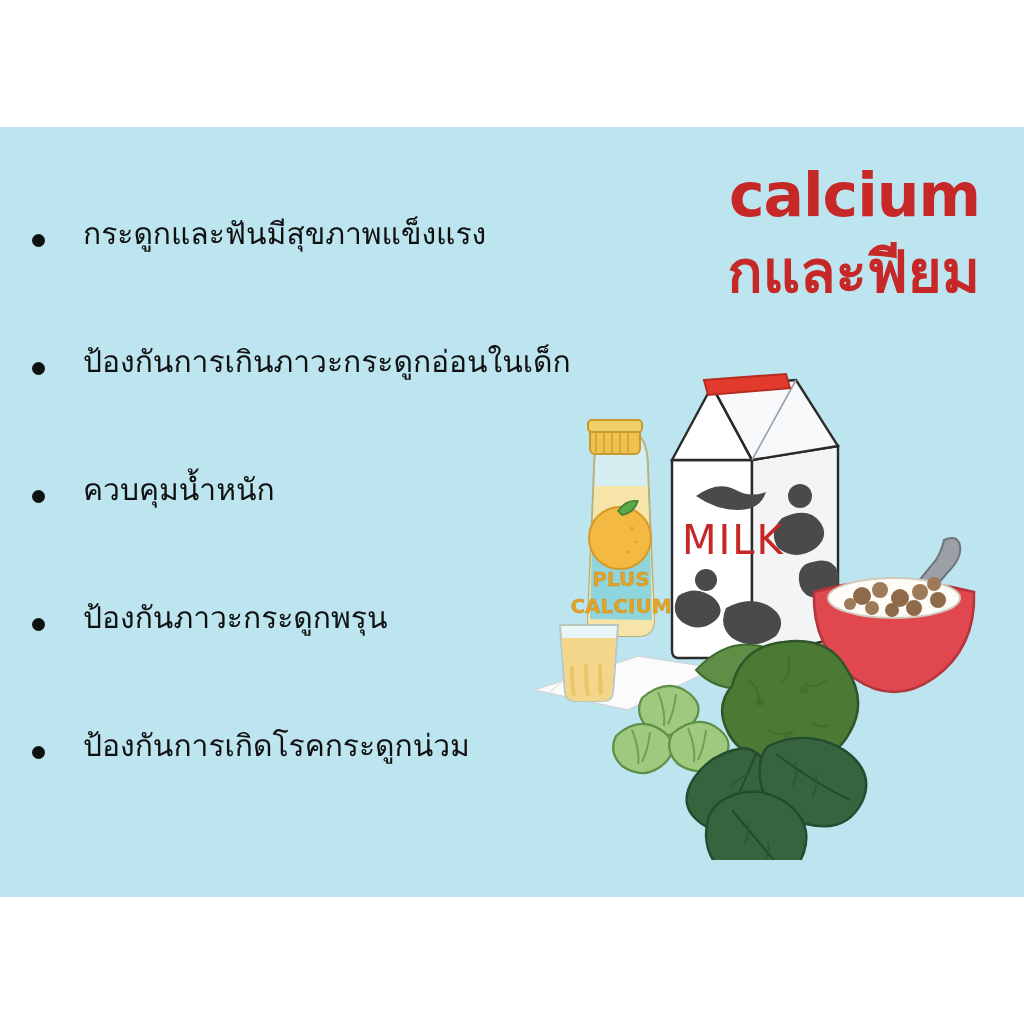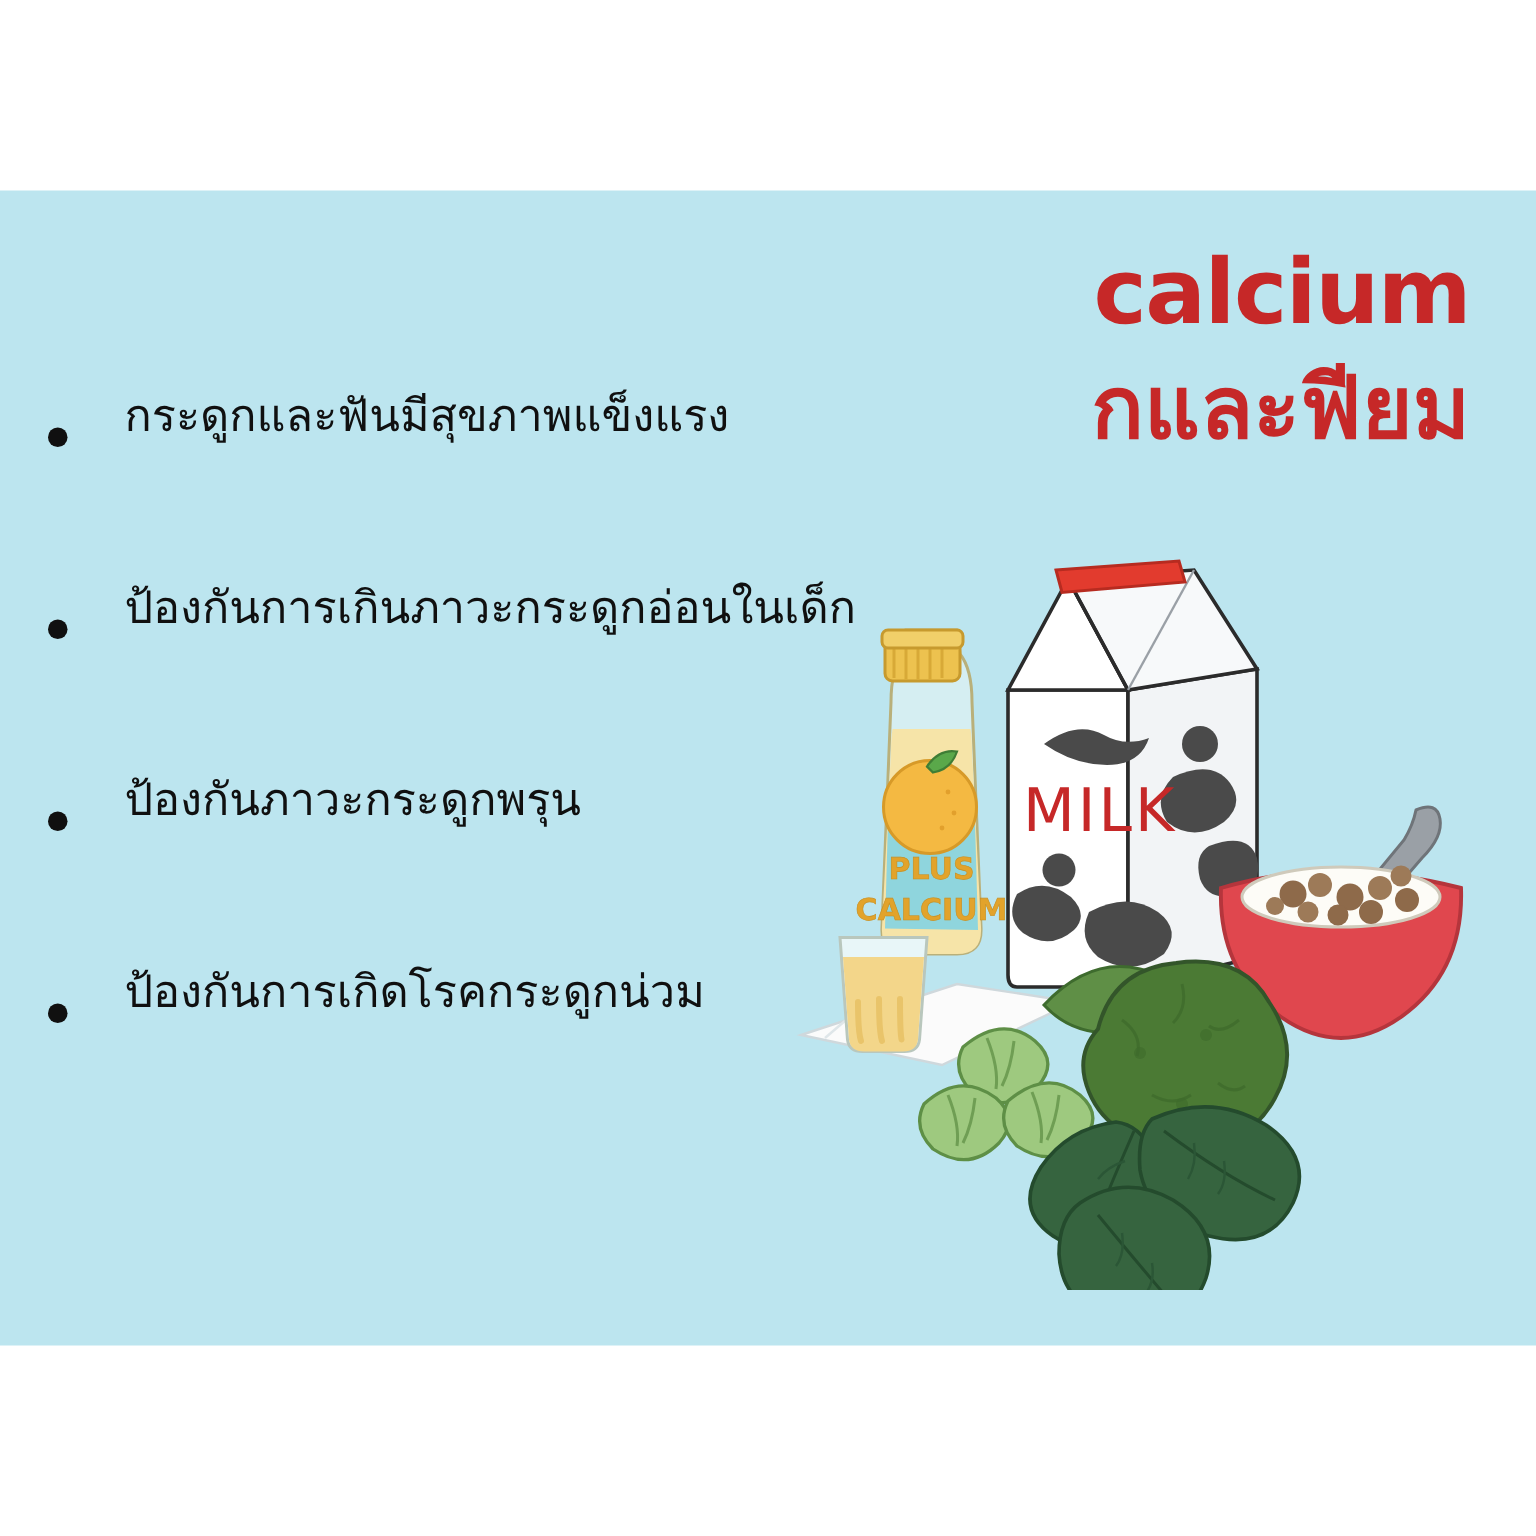--- a/index.html
+++ b/index.html
@@ -58,21 +58,21 @@
 
   
   #bullets {
     position: absolute;
     left: 18px;
     top: 42px;
     width: 660px;
   }
   .bullet-row {
     display: flex;
-    align-items: flex-end;
+    align-items: center;
     height: 128px;
   }
   .bullet-dot {
     width: 13px;
     height: 13px;
     border-radius: 50%;
     background: #101010;
     margin-top: 13px;
     margin-left: 14px;
     flex: 0 0 auto;
@@ -114,20 +114,24 @@
       <span class="bullet-dot"></span>
       <span class="bullet-text">กระดูกและฟันมีสุขภาพแข็งแรง</span>
     </div>
 
     <div class="bullet-row">
       <span class="bullet-dot"></span>
       <span class="bullet-text">ป้องกันการเกินภาวะกระดูกอ่อนในเด็ก</span>
     </div>
 
 
+    <div class="bullet-row">
+      <span class="bullet-dot"></span>
+      <span class="bullet-text">ควบคุมน้ำหนัก</span>
+    </div>
 
     <div class="bullet-row">
       <span class="bullet-dot"></span>
       <span class="bullet-text">ป้องกันภาวะกระดูกพรุน</span>
     </div>
 
     <div class="bullet-row">
       <span class="bullet-dot"></span>
       <span class="bullet-text">ป้องกันการเกิดโรคกระดูกน่วม</span>
     </div>

